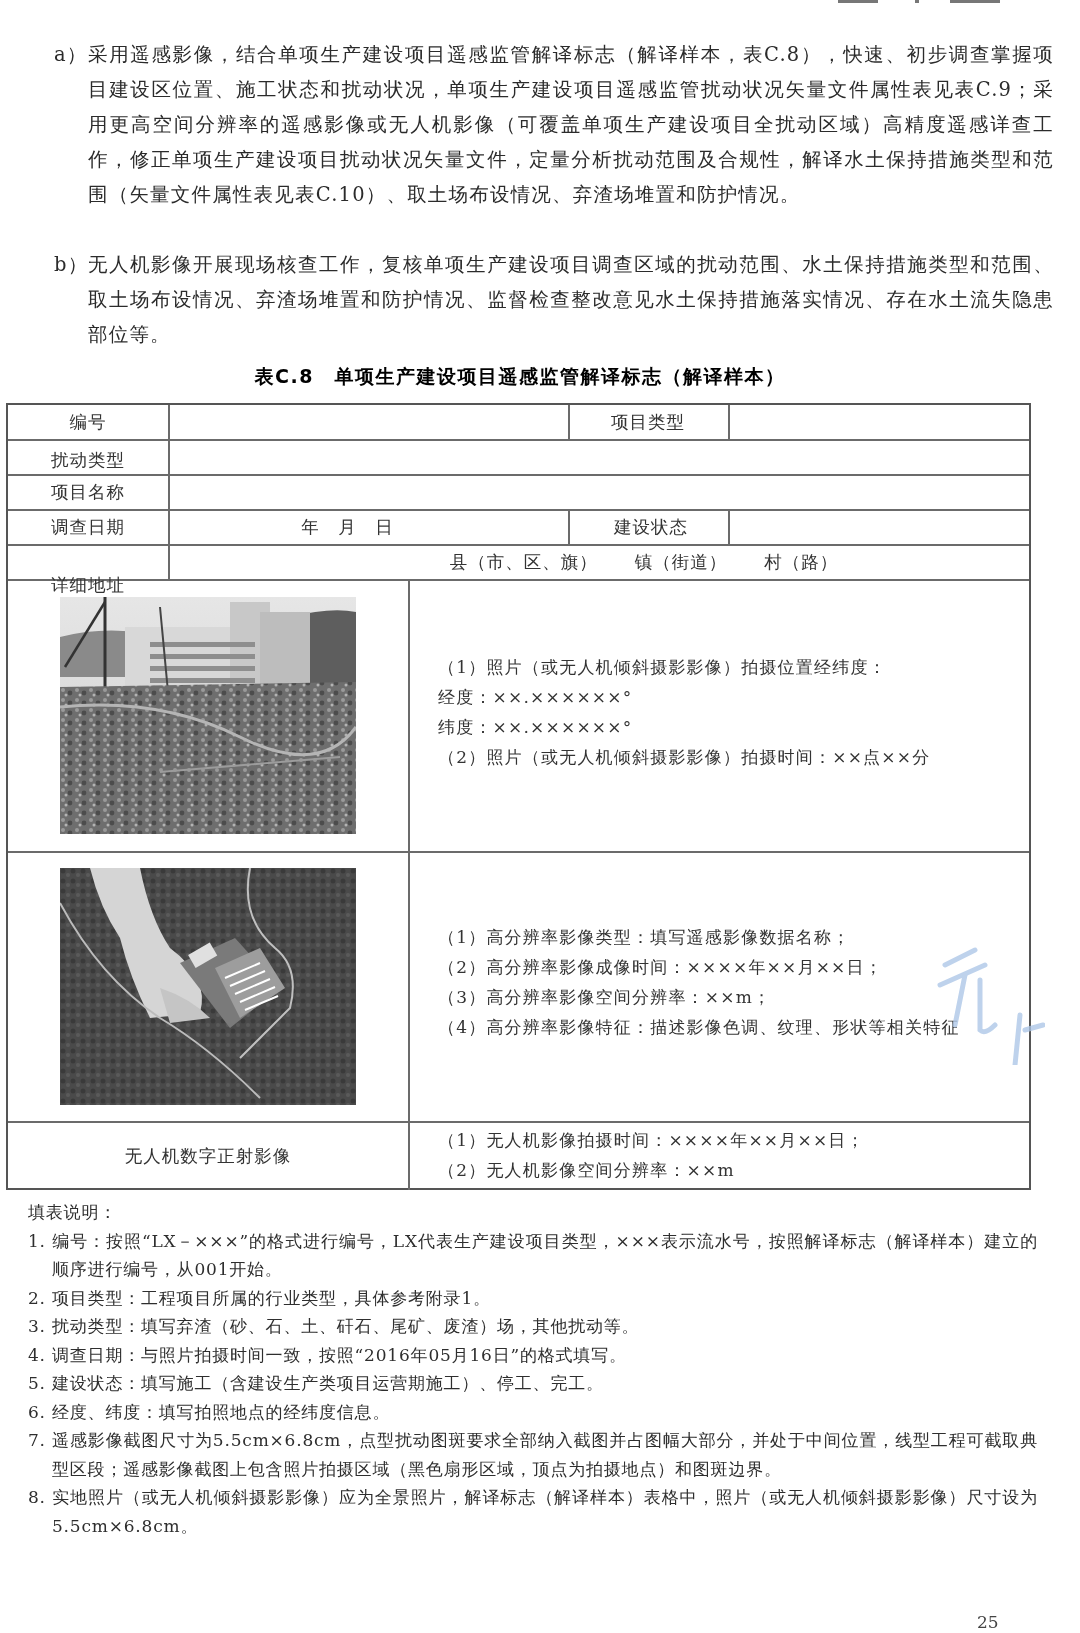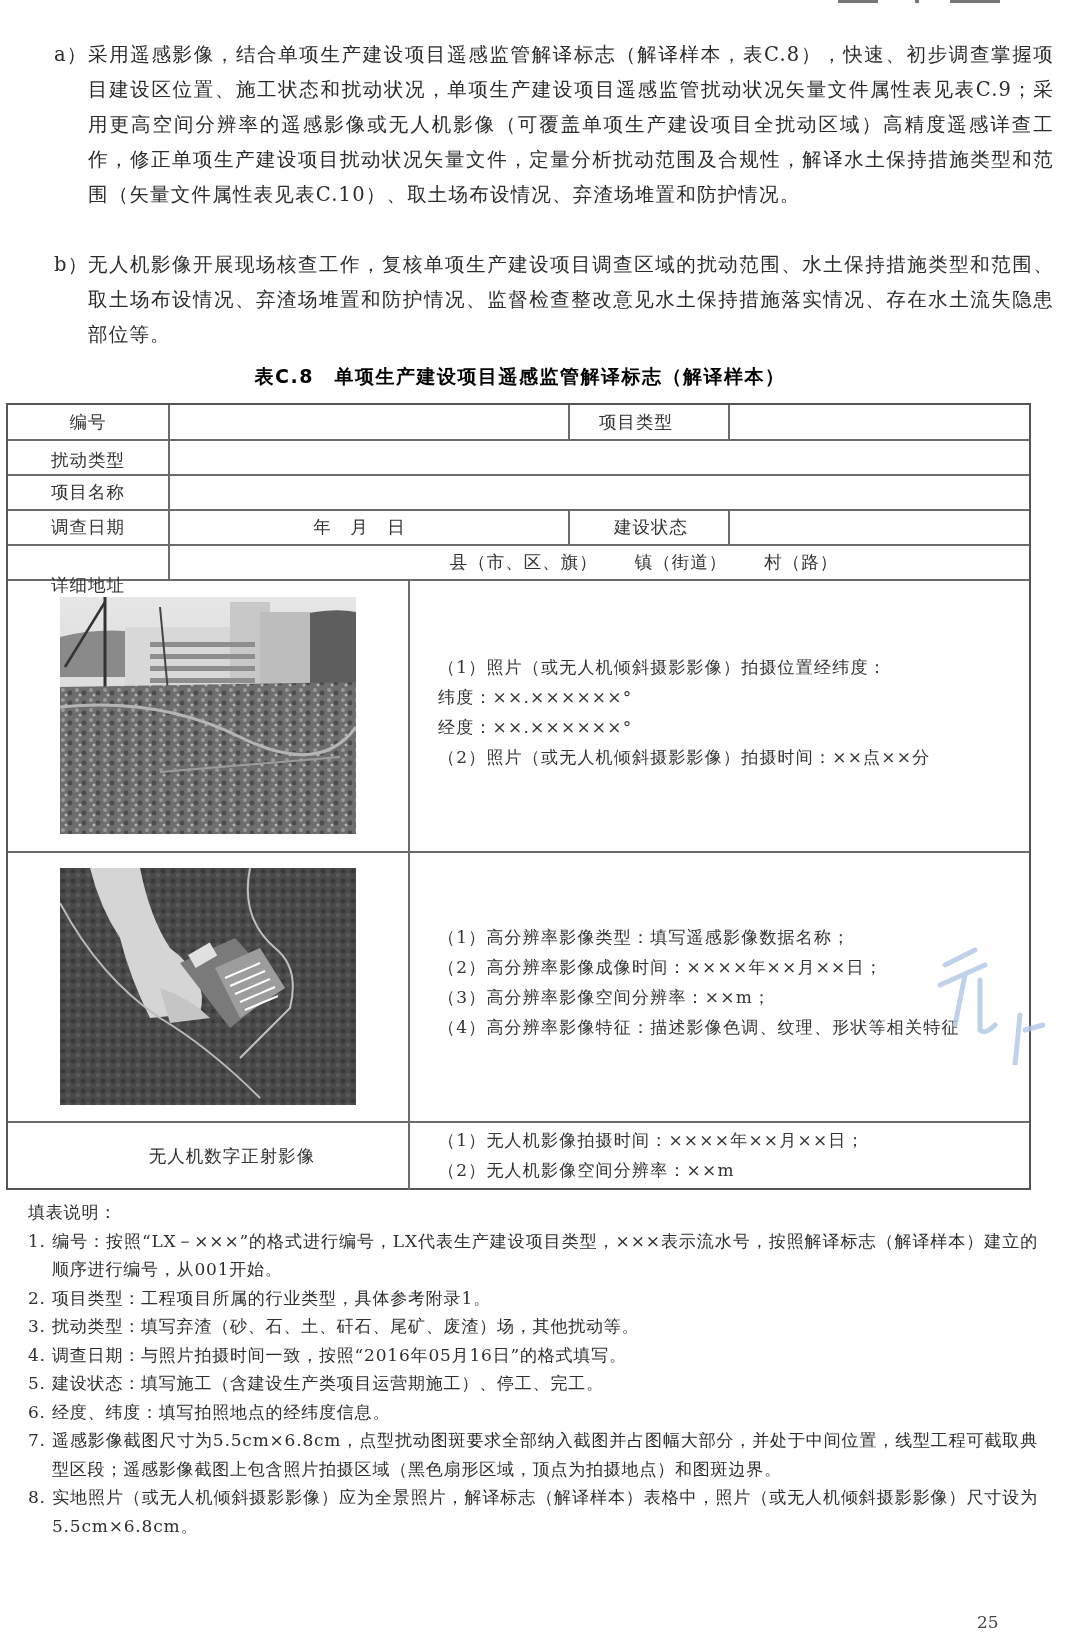--- a/index.html
+++ b/index.html
@@ -66,31 +66,31 @@
 
   <div class="vline" style="left:160px;top:0;height:174px;"></div>
   <div class="vline" style="left:560px;top:0;height:34px;"></div>
   <div class="vline" style="left:720px;top:0;height:34px;"></div>
   <div class="vline" style="left:560px;top:104px;height:35px;"></div>
   <div class="vline" style="left:720px;top:104px;height:35px;"></div>
   <div class="vline" style="left:400px;top:174px;height:611px;"></div>
 
   <div class="cell" style="left:0;top:0;width:160px;height:34px;">编号</div>
   <div class="cell" style="left:161px;top:0;width:399px;height:34px;"></div>
-  <div class="cell" style="left:562px;top:0;width:132px;height:34px;">项目类型</div>
+  <div class="cell" style="left:574px;top:0;width:132px;height:34px;">项目类型</div>
   <div class="cell" style="left:721px;top:0;width:300px;height:34px;"></div>
 
   <div class="cell" style="left:0;top:35px;width:160px;height:40px;">扰动类型</div>
   <div class="cell" style="left:161px;top:35px;width:860px;height:34px;"></div>
 
   <div class="cell" style="left:0;top:70px;width:160px;height:34px;">项目名称</div>
   <div class="cell" style="left:161px;top:70px;width:860px;height:34px;"></div>
 
   <div class="cell" style="left:0;top:105px;width:160px;height:34px;">调查日期</div>
-  <div class="cell" style="left:168px;top:105px;width:367px;height:34px;">年　月　日</div>
+  <div class="cell" style="left:156px;top:105px;width:367px;height:34px;">年　月　日</div>
   <div class="cell" style="left:543px;top:105px;width:159px;height:34px;padding-left:41px;">建设状态</div>
   <div class="cell" style="left:721px;top:105px;width:300px;height:34px;"></div>
 
   <div class="cell" style="left:0;top:140px;width:160px;height:34px;margin-top:23px;">详细地址</div>
   <div class="cell" style="left:161px;top:140px;width:860px;height:34px;padding-left:90px;">县（市、区、旗）　　镇（街道）　　村（路）</div>
 
   <div class="photo" style="left:52px;top:192px;width:296px;height:237px;">
     <svg width="296" height="237" viewBox="0 0 296 237">
       <defs>
         <linearGradient id="sky" x1="0" y1="0" x2="0" y2="1">
@@ -122,22 +122,22 @@
       <line x1="100" y1="10" x2="108" y2="95" stroke="#444" stroke-width="2"></line>
 
       <path d="M0 90 L296 85 L296 237 L0 237 Z" fill="url(#rubble)"></path>
       <path d="M0 110 Q100 100 180 140 T296 130" stroke="#b5b5b5" stroke-width="3" fill="none"></path>
       <path d="M100 175 L280 160" stroke="#9c9c9c" stroke-width="2" fill="none"></path>
     </svg>
   </div>
 
   <div class="info" style="top:247px;">
     <div>（1）照片（或无人机倾斜摄影影像）拍摄位置经纬度：</div>
+    <div>经度：××.××××××°</div>
     <div>纬度：××.××××××°</div>
-    <div>经度：××.××××××°</div>
     <div>（2）照片（或无人机倾斜摄影影像）拍摄时间：××点××分</div>
   </div>
 
   <div class="photo" style="left:52px;top:463px;width:296px;height:237px;">
     <svg width="296" height="237" viewBox="0 0 296 237">
       <defs>
         <pattern id="forest" width="10" height="10" patternUnits="userSpaceOnUse">
           <rect width="10" height="10" fill="#4a4a4a"></rect>
           <circle cx="3" cy="3" r="2.5" fill="#3a3a3a"></circle>
           <circle cx="8" cy="7" r="2" fill="#5a5a5a"></circle>
@@ -164,21 +164,21 @@
     </svg>
   </div>
 
   <div class="info" style="top:517px;">
     <div>（1）高分辨率影像类型：填写遥感影像数据名称；</div>
     <div>（2）高分辨率影像成像时间：××××年××月××日；</div>
     <div>（3）高分辨率影像空间分辨率：××m；</div>
     <div>（4）高分辨率影像特征：描述影像色调、纹理、形状等相关特征</div>
   </div>
 
-  <div class="cell" style="left:0;top:717px;width:400px;height:68px;margin-left:24px;">无人机数字正射影像</div>
+  <div class="cell" style="left:0;top:717px;width:400px;height:68px;">无人机数字正射影像</div>
   <div class="info" style="top:720px;">
     <div>（1）无人机影像拍摄时间：××××年××月××日；</div>
     <div>（2）无人机影像空间分辨率：××m</div>
   </div>
 </div>
 
 <div class="watermark">
   <svg width="120" height="130" viewBox="0 0 120 130">
     <g stroke="#a9c4e6" stroke-width="5" fill="none" stroke-linecap="round" opacity="0.75">
       <path d="M20 30 L50 15"></path>

